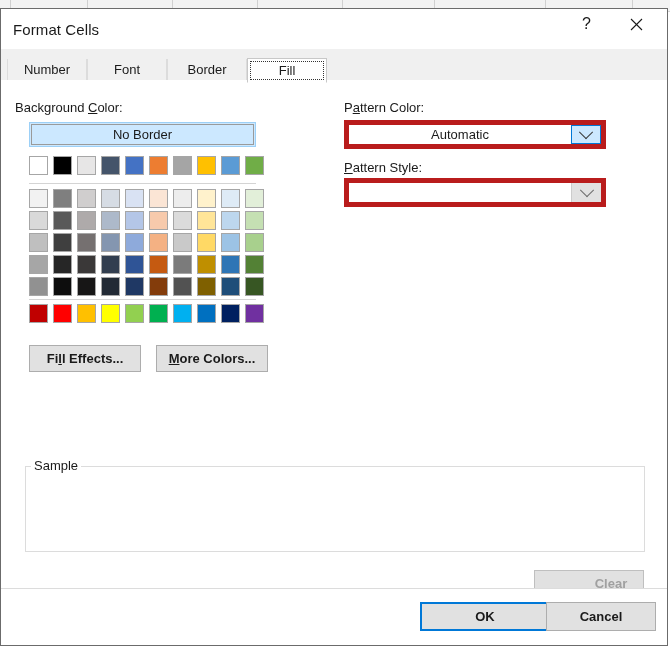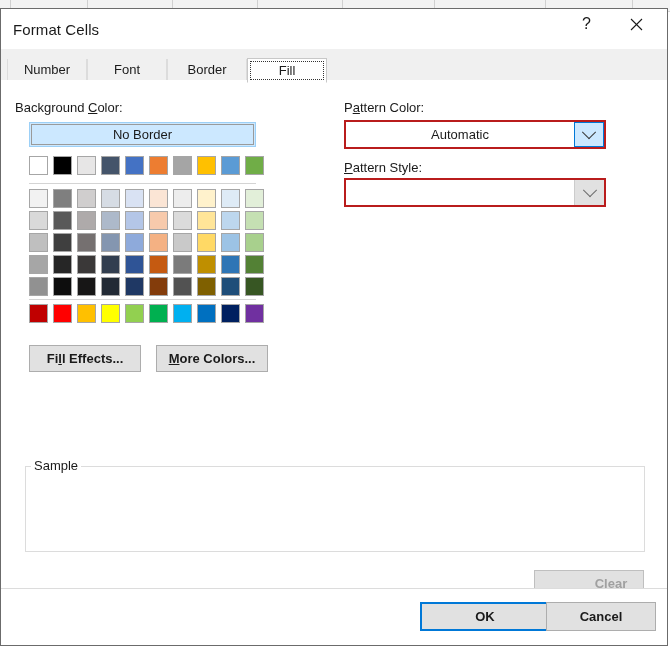--- a/index.html
+++ b/index.html
@@ -190,21 +190,21 @@
   .pushbtn.default {
     border: 2px solid #0078d7;
     background: #e1e1e1;
   }
 
   
   .combo {
     position: absolute;
     height: 29px;
     background: #ffffff;
-    border: 2px solid #b91c1c;
+    border: 5px solid #b91c1c;
     box-sizing: border-box;
     display: flex;
     align-items: stretch;
     cursor: default;
   }
   .combo .value {
     flex: 1;
     display: flex;
     align-items: center;
     justify-content: center;

